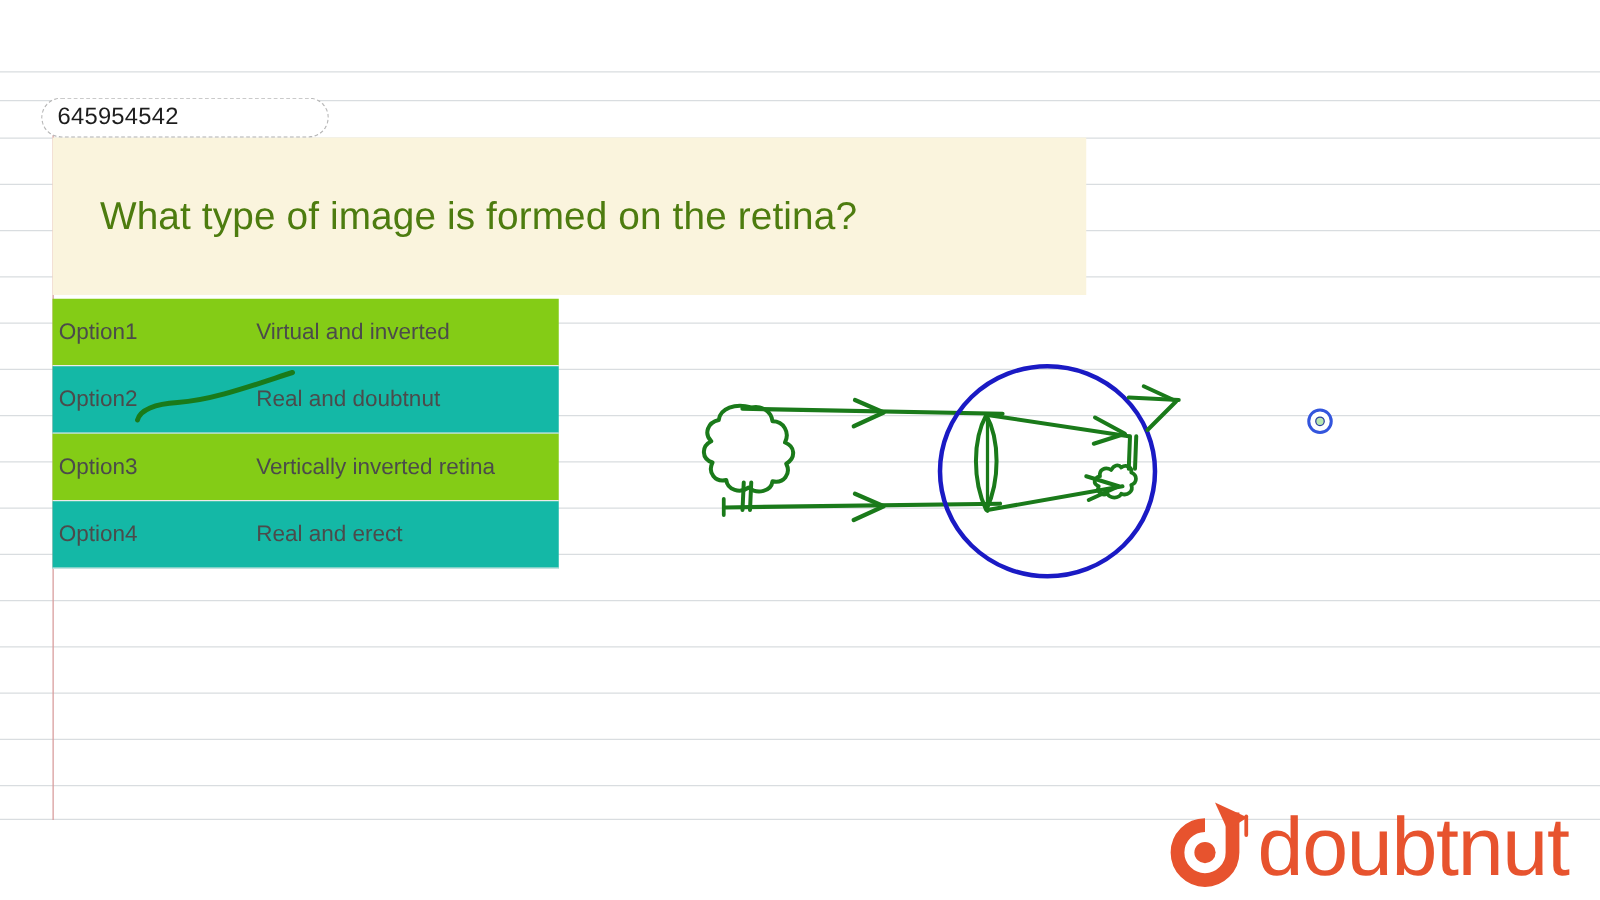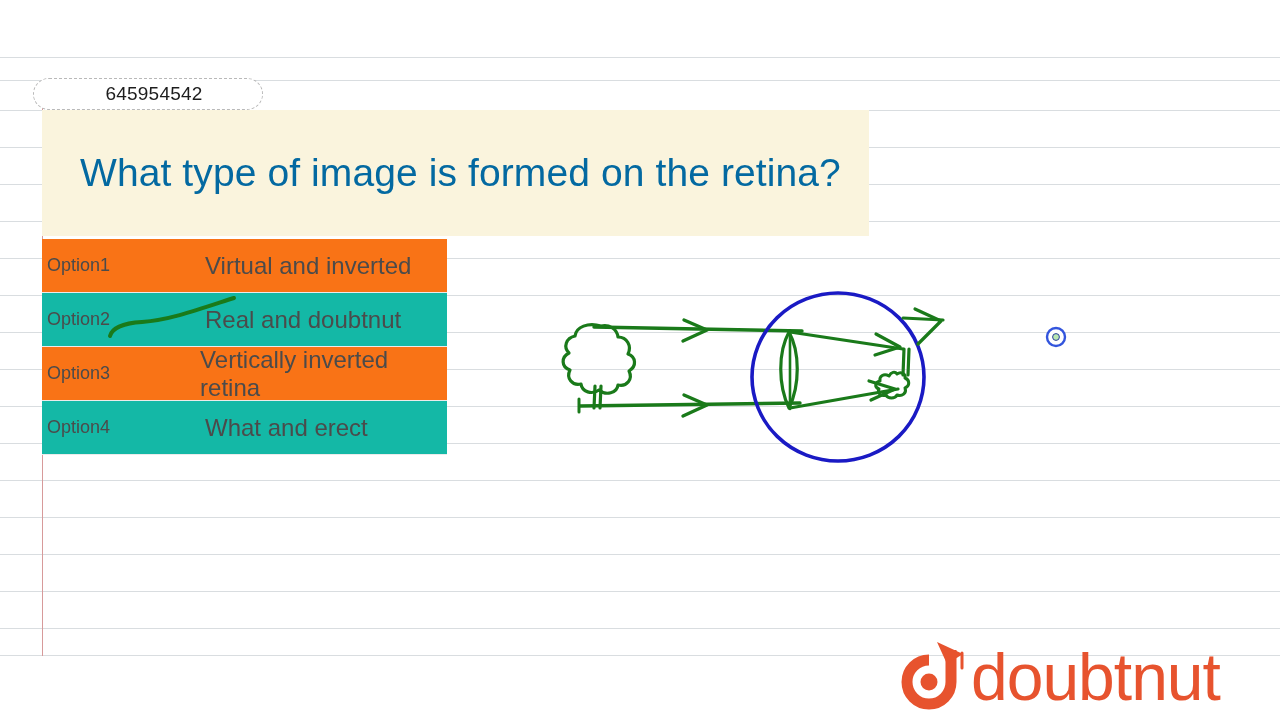--- a/index.html
+++ b/index.html
@@ -47,21 +47,20 @@
     width: 230px;
     height: 32px;
     box-sizing: border-box;
     background: #ffffff;
     border: 1px dashed #b9b9b9;
     border-radius: 16px;
     display: flex;
     align-items: center;
     padding-left: 12px;
     z-index: 6;
-    justify-content: center;
   }
   #question-id-chip .chip-text {
     font-size: 19px;
     color: #1d1d1d;
     letter-spacing: 0.2px;
   }
 
   
   #question-banner {
     position: absolute;
@@ -70,53 +69,53 @@
     width: 827px;
     height: 126px;
     background: #faf4dd;
     display: flex;
     align-items: center;
     z-index: 4;
   }
   #question-banner .q-text {
     padding-left: 38px;
     padding-right: 16px;
-    font-size: 39px;
-    color: #0369a1;
+    font-size: 31px;
+    color: #4d7c0f;
     letter-spacing: 0.1px;
     line-height: 1.2;
   }
 
   
   #options-panel {
     position: absolute;
     left: 42px;
     top: 239px;
     width: 405px;
     z-index: 4;
   }
   .option-row {
     position: relative;
     height: 54px;
     display: flex;
     align-items: center;
     border-bottom: 1px solid #ebebeb;
     box-sizing: border-box;
   }
-  .option-row.shaded { background: #f97316; }
+  .option-row.shaded { background: #84cc16; }
   .option-row.plain  { background: #14b8a6; }
   .option-key {
     width: 163px;
     padding-left: 5px;
     box-sizing: border-box;
     font-size: 18px;
     color: #4b4b4b;
   }
   .option-value {
-    font-size: 24px;
+    font-size: 18px;
     color: #4b4b4b;
   }
 
   
   #ink-layer {
     position: absolute;
     left: 0; top: 0;
     width: 1280px; height: 720px;
     z-index: 7;
     pointer-events: none;
@@ -128,21 +127,21 @@
     left: 1045px;
     top: 326px;
     width: 22px;
     height: 22px;
     z-index: 9;
   }
 
   
   #brand-logo {
     position: absolute;
-    left: 893px;
+    left: 928px;
     top: 636px;
     height: 82px;
     display: flex;
     align-items: center;
     z-index: 8;
   }
   #brand-logo .logo-wordmark {
     font-size: 66px;
     color: #e7532e;
     letter-spacing: -1px;
@@ -192,21 +191,21 @@
   <div class="option-row plain">
     <span class="option-key">Option2</span>
     <span class="option-value">Real and doubtnut</span>
   </div>
   <div class="option-row shaded">
     <span class="option-key">Option3</span>
     <span class="option-value">Vertically inverted retina</span>
   </div>
   <div class="option-row plain">
     <span class="option-key">Option4</span>
-    <span class="option-value">What and erect</span>
+    <span class="option-value">Real and erect</span>
   </div>
 </div>
 
 <svg id="ink-layer" viewBox="0 0 1280 720">
 
   <path d="M110,336 C112,328 124,323 142,322 C170,320 200,309 234,298" fill="none" stroke="#1a7a1a" stroke-width="4" stroke-linecap="round"></path>
 
   <path d="M601,326 C588,322 576,327 575,336 C566,338 563,347 569,353
            C561,357 561,367 570,370 C566,378 572,386 581,384
            C582,392 592,395 599,390 C606,396 617,393 618,385

